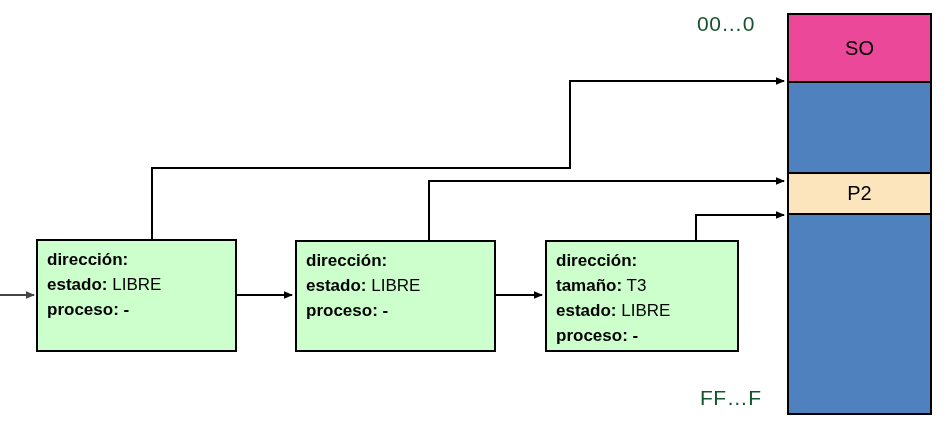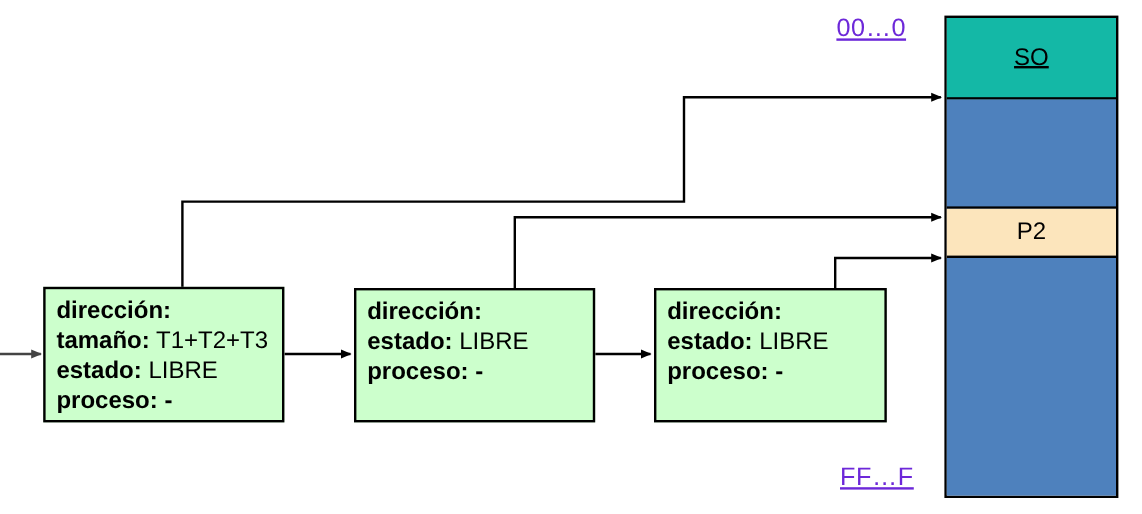--- a/index.html
+++ b/index.html
@@ -22,21 +22,21 @@
     width: 952px;
     height: 428px;
   }
   
   .node {
     position: absolute;
     box-sizing: border-box;
     background: #ccffcc;
     border: 2px solid #000000;
     padding: 6px 0 0 9px;
-    font-size: 20px;
+    font-size: 17px;
     line-height: 25px;
     color: #000000;
     z-index: 3;
   }
   .node .row {
     white-space: nowrap;
   }
   .node .key {
     font-weight: bold;
   }
@@ -68,25 +68,24 @@
     font-size: 20px;
     color: #000000;
   }
   .mem-seg.sep {
     border-bottom: 2px solid #000000;
   }
   
   .addr-label {
     position: absolute;
     font-size: 21px;
-    color: #6d28d9;
+    color: #14532d;
     letter-spacing: 0.5px;
     white-space: nowrap;
     z-index: 3;
-    text-decoration: underline;
   }
   #addr-top { left: 697px; top: 12px; }
   #addr-bottom { left: 700px; top: 386px; text-align: right; }
 </style>
 </head>
 <body>
 
 <div id="canvas">
 
   <svg id="svg-layer" viewBox="0 0 952 428" xmlns="http://www.w3.org/2000/svg">
@@ -110,24 +109,20 @@
     <path d="M429,258 L429,181 L784,181" stroke="#000000" stroke-width="2" fill="none" marker-end="url(#ah)"></path>
 
     <path d="M696,258 L696,215 L784,215" stroke="#000000" stroke-width="2" fill="none" marker-end="url(#ah)"></path>
   </svg>
 
   <div class="node" id="node-1" style="left:36px; top:239px; width:201px; height:113px;">
     <div class="row">
       <span class="key">dirección:</span><span class="val"></span>
     </div>
     <div class="row">
-      <span class="key">tamaño:</span>
-      <span class="val">T1+T2+T3</span>
-    </div>
-    <div class="row">
       <span class="key">estado:</span>
       <span class="val">LIBRE</span>
     </div>
     <div class="row">
       <span class="key">proceso:</span>
       <span class="val dash">-</span>
     </div>
   </div>
 
   <div class="node" id="node-2" style="left:295px; top:240px; width:201px; height:112px;">
@@ -142,31 +137,35 @@
       <span class="key">proceso:</span>
       <span class="val dash">-</span>
     </div>
   </div>
 
   <div class="node" id="node-3" style="left:545px; top:240px; width:194px; height:112px;">
     <div class="row">
       <span class="key">dirección:</span><span class="val"></span>
     </div>
     <div class="row">
+      <span class="key">tamaño:</span>
+      <span class="val">T3</span>
+    </div>
+    <div class="row">
       <span class="key">estado:</span>
       <span class="val">LIBRE</span>
     </div>
     <div class="row">
       <span class="key">proceso:</span>
       <span class="val dash">-</span>
     </div>
   </div>
 
   <div id="memory-bar">
-    <div class="mem-seg sep" style="top:0px; height:68px; background:#14b8a6;text-decoration:underline;">
+    <div class="mem-seg sep" style="top:0px; height:68px; background:#ec4899;">
       <span>SO</span>
     </div>
     <div class="mem-seg sep" style="top:68px; height:91px; background:#4E81BD;">
       <span></span>
     </div>
     <div class="mem-seg sep" style="top:159px; height:41px; background:#FCE5BC;">
       <span>P2</span>
     </div>
     <div class="mem-seg" style="top:200px; height:198px; background:#4E81BD;">
       <span></span>

